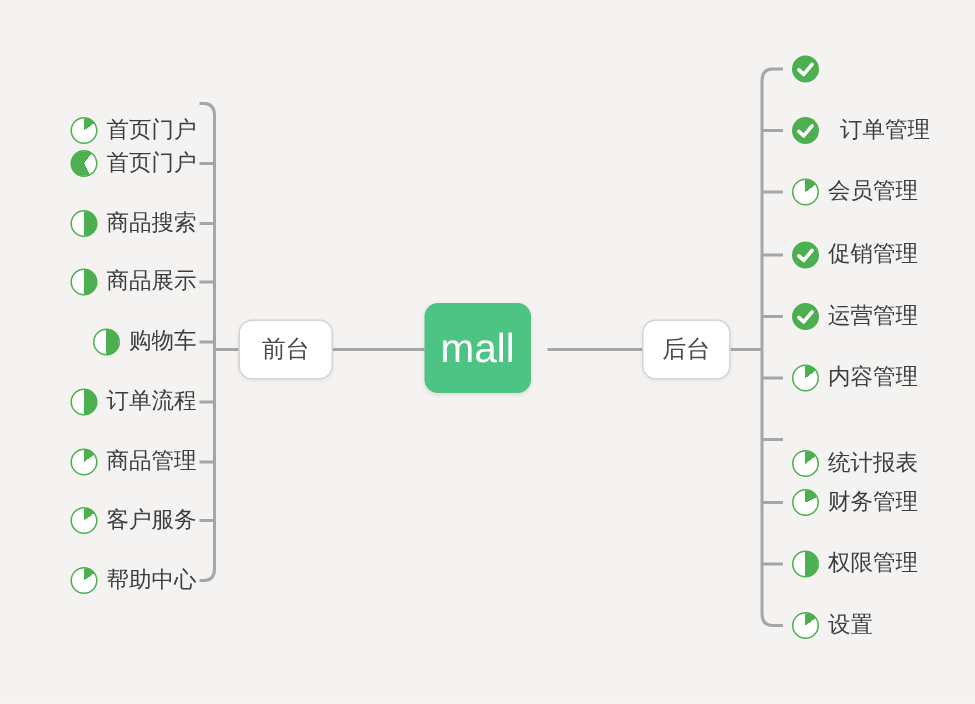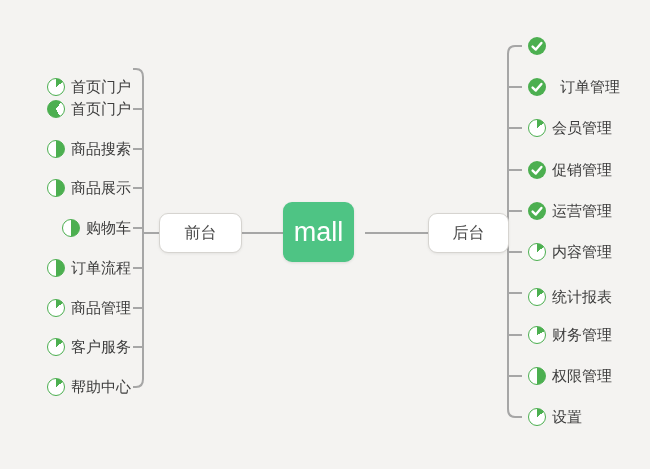--- a/index.html
+++ b/index.html
@@ -35,25 +35,25 @@
   .icon.check polyline{fill:none;stroke:#ffffff;stroke-width:2.4;stroke-linecap:round;stroke-linejoin:round}
 </style>
 </head>
 <body>
 
 <div class="canvas" style="--green: #4caf50; --node-green: #4ec484; --line: #a6a6a6; --bg: #f4f3f1; --text: #3d3d3d; --node-border: #d6d4d0;">
   <svg class="connectors" aria-hidden="true">
     <path id="conn-path" d="M 133 69 L 136 69 Q 143 69 143 77 L 143 379 Q 143 387 136 387 L 133 387 M 143 109 L 133 109 M 143 149 L 133 149 M 143 188 L 133 188 M 143 228 L 133 228 M 143 268 L 133 268 M 143 308 L 133 308 M 143 347 L 133 347 M 522 46 L 515 46 Q 508 46 508 54 L 508 409 Q 508 417 515 417 L 522 417 M 508 87 L 522 87 M 508 128 L 522 128 M 508 170 L 522 170 M 508 211 L 522 211 M 508 252 L 522 252 M 508 293 L 522 293 M 508 335 L 522 335 M 508 376 L 522 376 M 143 233 L 159 233 M 222 233 L 283 233 M 365 233 L 428 233 M 487 233 L 508 233"></path>
   </svg>
 
-  <div class="node branch" id="node-front" style="left: 159px; top: 213px; width: 83px; height: 40px;">前台</div>
+  <div class="node branch" id="node-front" style="left: 159px; top: 213px; width: 63px; height: 40px;">前台</div>
 
   <div class="node root" id="node-root" style="left: 283px; top: 202px; width: 71px; height: 60px;">mall</div>
 
-  <div class="node branch" id="node-back" style="left: 428px; top: 213px; width: 81px; height: 40px;">后台</div>
+  <div class="node branch" id="node-back" style="left: 428px; top: 213px; width: 59px; height: 40px;">后台</div>
 
   <div id="items">
       <div class="row" style="top: 58px; right: 519px; margin-top: 18px;">
         <span class="icon pie" style="background: conic-gradient(rgb(76, 175, 80) 0turn, rgb(76, 175, 80) 0.15turn, rgb(255, 255, 255) 0.15turn, rgb(255, 255, 255) 1turn);"></span>
         <span class="label">首页门户</span>
       </div>
       <div class="row" style="top: 98px; right: 519px;">
         <span class="icon pie" style="background: conic-gradient(rgb(76, 175, 80) 0turn, rgb(76, 175, 80) 0.1turn, rgb(255, 255, 255) 0.1turn, rgb(255, 255, 255) 0.42turn, rgb(76, 175, 80) 0.42turn, rgb(76, 175, 80) 1turn);"></span>
         <span class="label">首页门户</span>
       </div>
@@ -117,21 +117,21 @@
           <svg viewBox="0 0 18 18">
             <polyline points="4.6,9.6 7.8,12.6 13.4,5.9"></polyline>
           </svg>
         </span>
         <span class="label">运营管理</span>
       </div>
       <div class="row" style="top: 241px; left: 528px;">
         <span class="icon pie" style="background: conic-gradient(rgb(76, 175, 80) 0turn, rgb(76, 175, 80) 0.15turn, rgb(255, 255, 255) 0.15turn, rgb(255, 255, 255) 1turn);"></span>
         <span class="label">内容管理</span>
       </div>
-      <div class="row" style="top: 286px; left: 528px;">
+      <div class="row" style="top: 298px; left: 528px;">
         <span class="icon pie" style="background: conic-gradient(rgb(76, 175, 80) 0turn, rgb(76, 175, 80) 0.15turn, rgb(255, 255, 255) 0.15turn, rgb(255, 255, 255) 1turn);"></span>
         <span class="label">统计报表</span>
       </div>
       <div class="row" style="top: 324px; left: 528px;">
         <span class="icon pie" style="background: conic-gradient(rgb(76, 175, 80) 0turn, rgb(76, 175, 80) 0.18turn, rgb(255, 255, 255) 0.18turn, rgb(255, 255, 255) 1turn);"></span>
         <span class="label">财务管理</span>
       </div>
       <div class="row" style="top: 365px; left: 528px;">
         <span class="icon pie" style="background: conic-gradient(rgb(76, 175, 80) 0turn, rgb(76, 175, 80) 0.5turn, rgb(255, 255, 255) 0.5turn, rgb(255, 255, 255) 1turn);"></span>
         <span class="label">权限管理</span>

